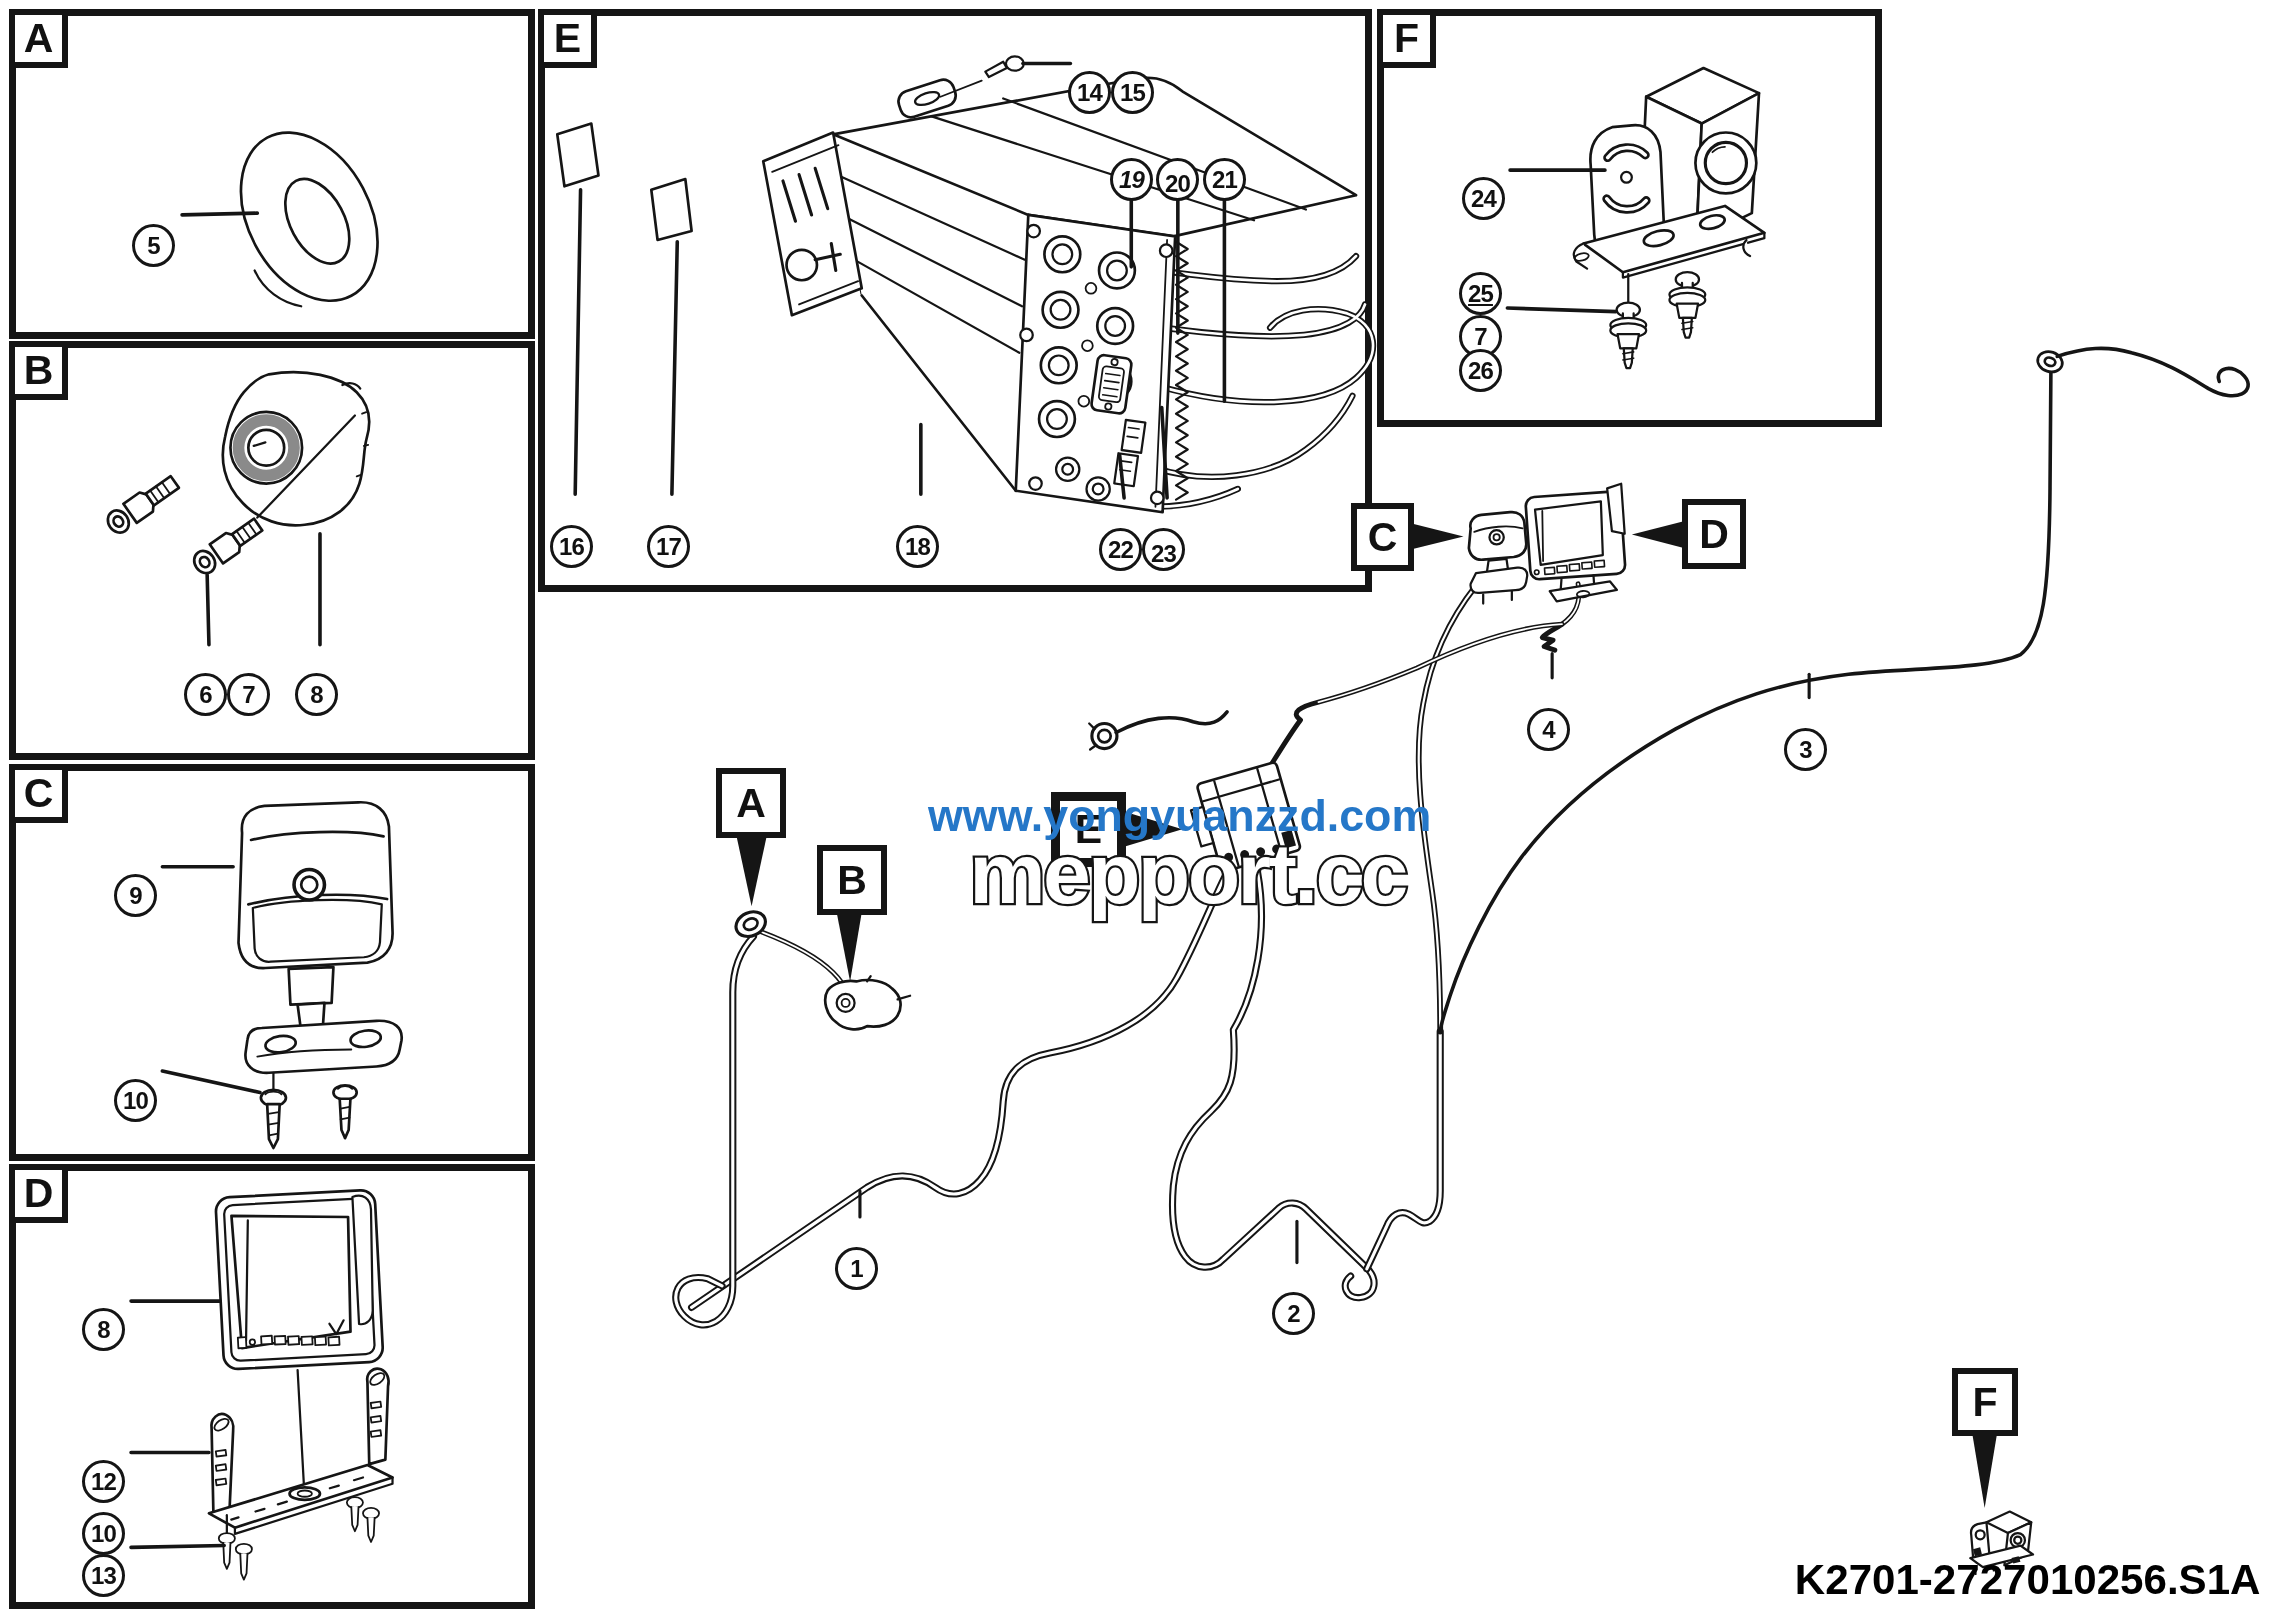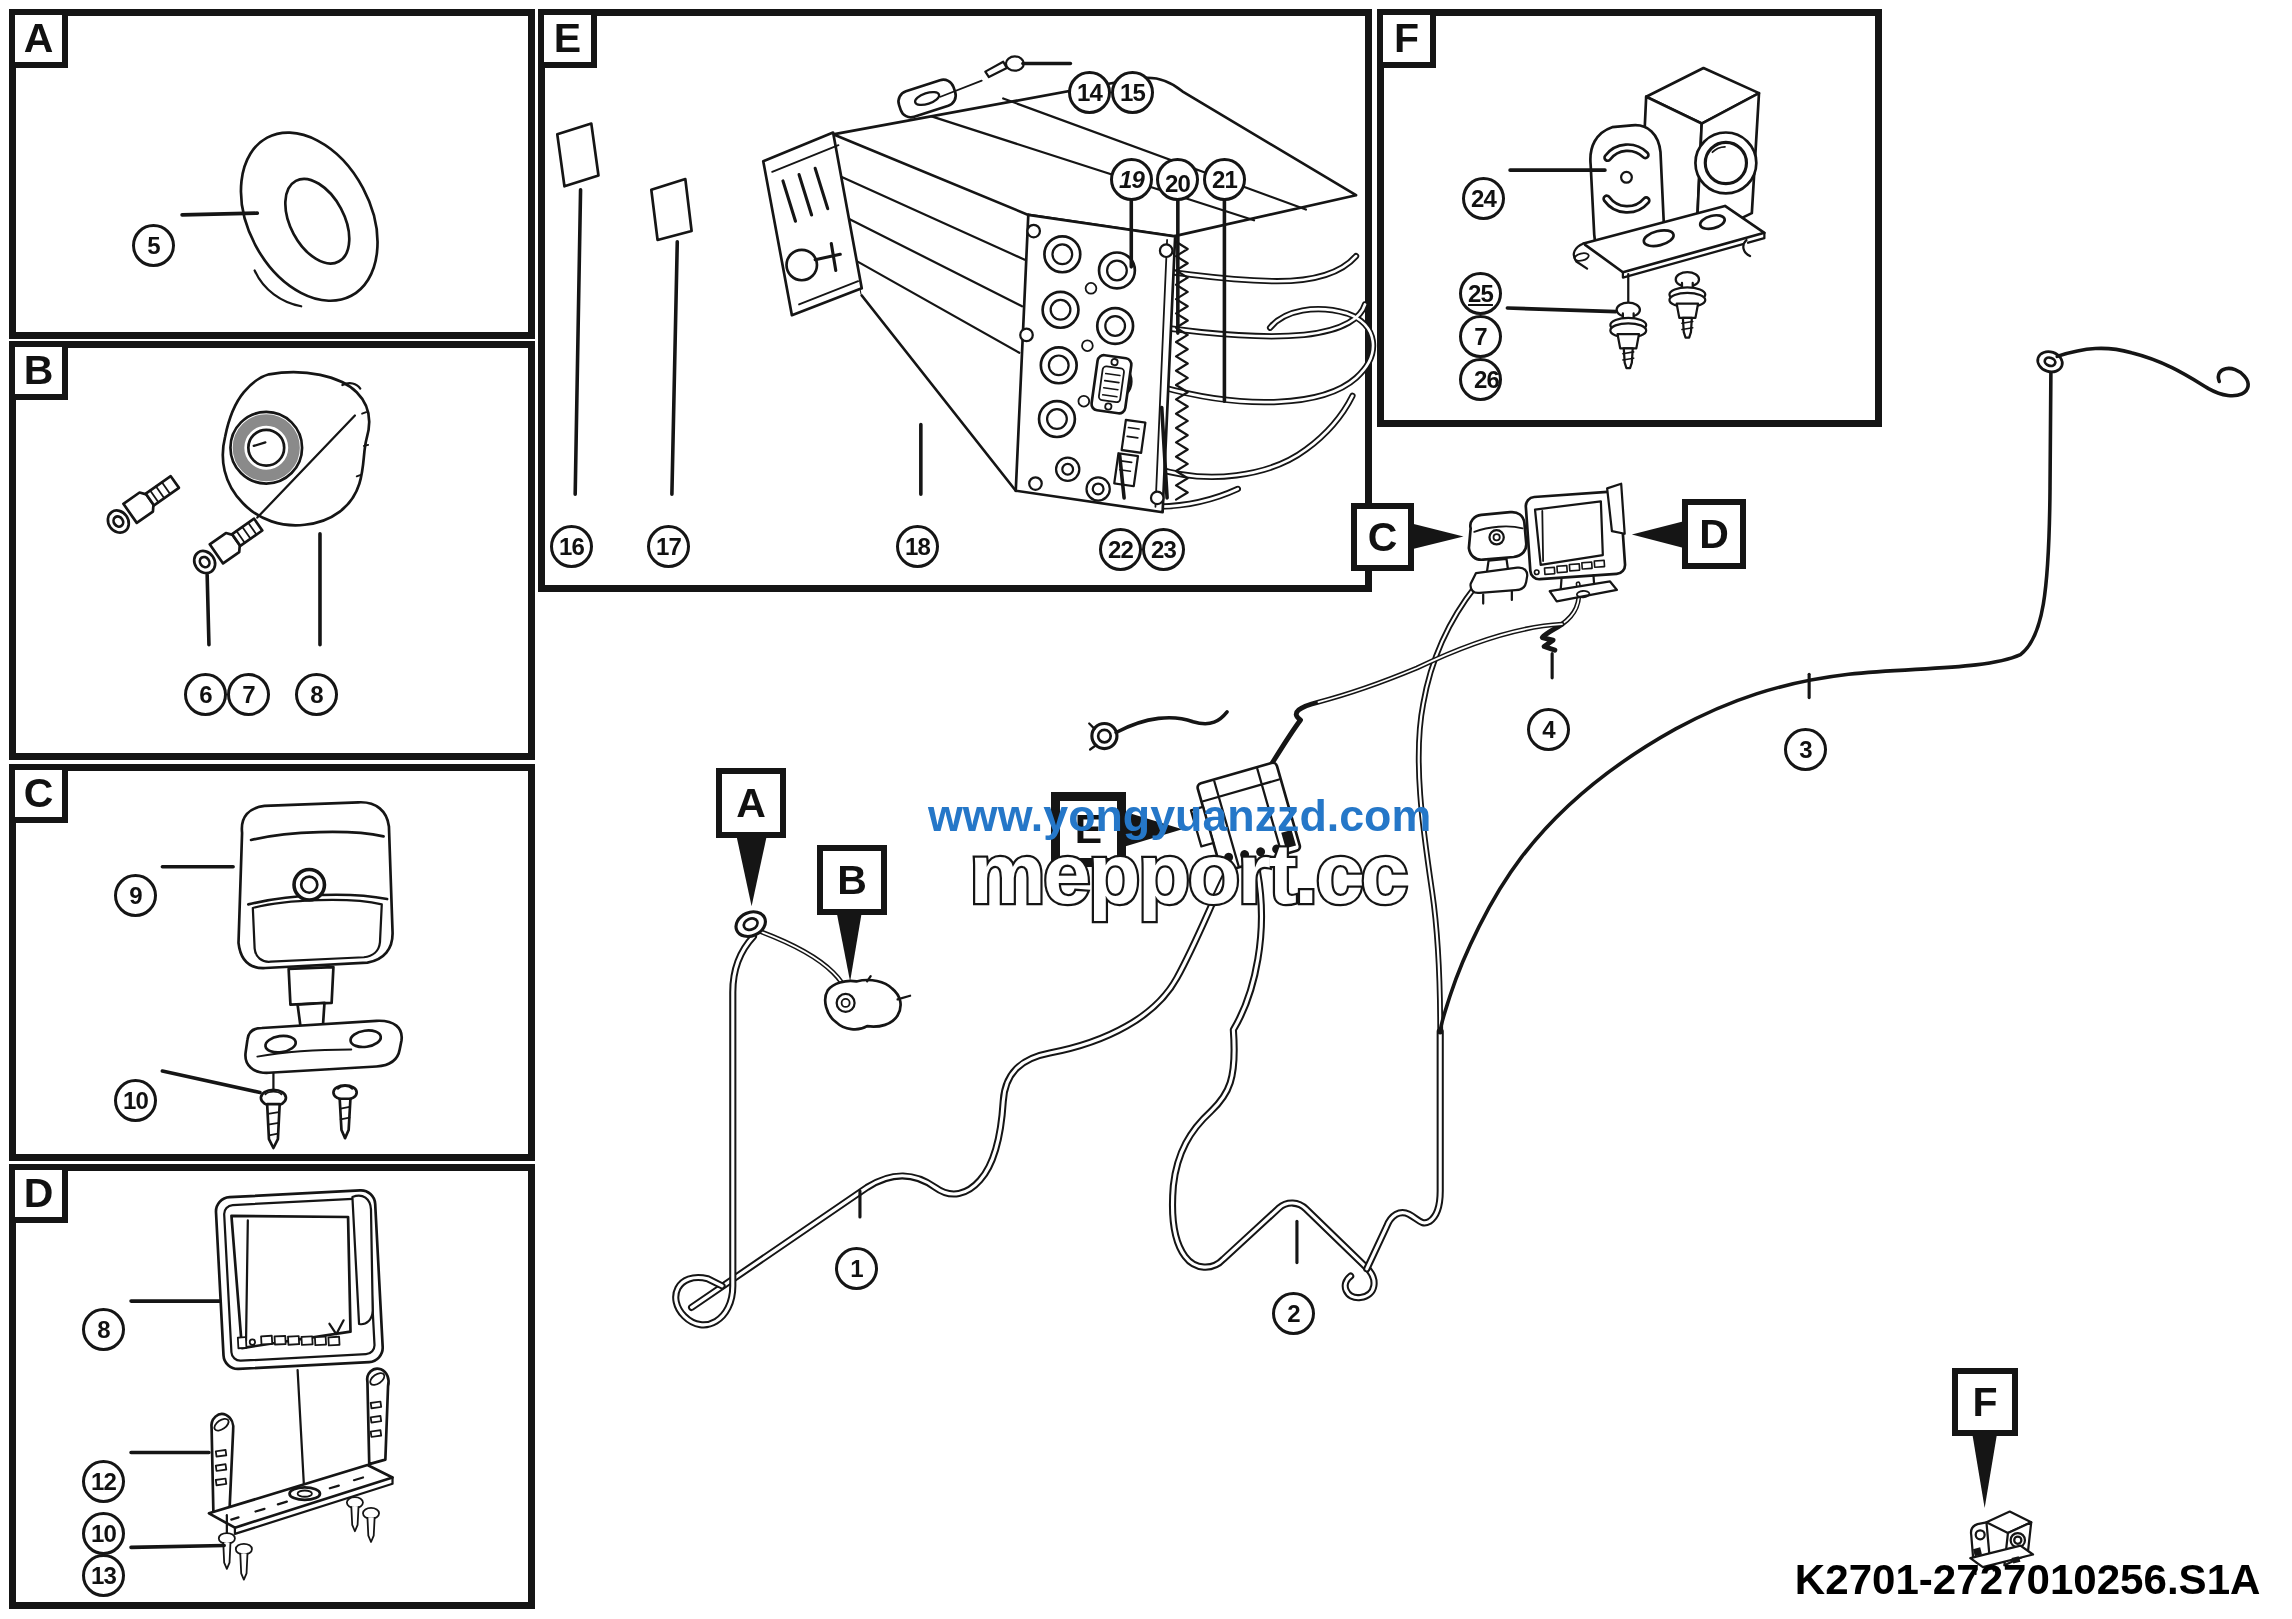--- a/index.html
+++ b/index.html
@@ -507,33 +507,33 @@
     </div>
   <div class="co" style="left:647px;top:493px;">
       <span>17</span>
     </div>
   <div class="co" style="left:896px;top:493px;">
       <span>18</span>
     </div>
   <div class="co" style="left:1099px;top:496px;">
       <span>22</span>
     </div>
-  <div class="co" style="left:1142px;top:496px;">
+  <div class="co" style="left:1142px;top:496px;align-items:flex-end;">
       <span>23</span>
     </div>
   <div class="co" style="left:1462px;top:145px;">
       <span>24</span>
     </div>
   <div class="co" style="left:1459px;top:240px;text-decoration:underline;">
       <span>25</span>
     </div>
   <div class="co" style="left:1459px;top:283px;">
       <span>7</span>
     </div>
-  <div class="co" style="left:1459px;top:326px;justify-content:flex-end;">
+  <div class="co" style="left:1459px;top:317px;">
       <span>26</span>
     </div>
   <div class="co" style="left:835px;top:1215px;">
       <span>1</span>
     </div>
   <div class="co" style="left:1272px;top:1260px;">
       <span>2</span>
     </div>
   <div class="co" style="left:1784px;top:696px;">
       <span>3</span>

